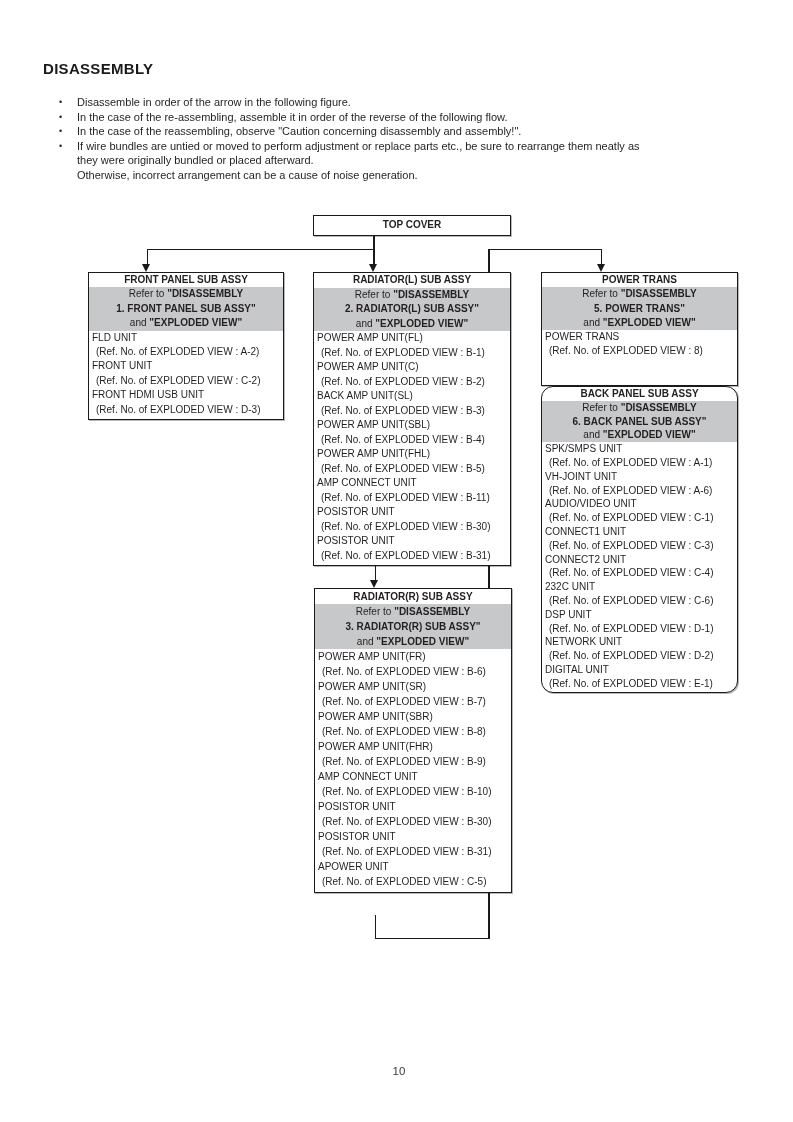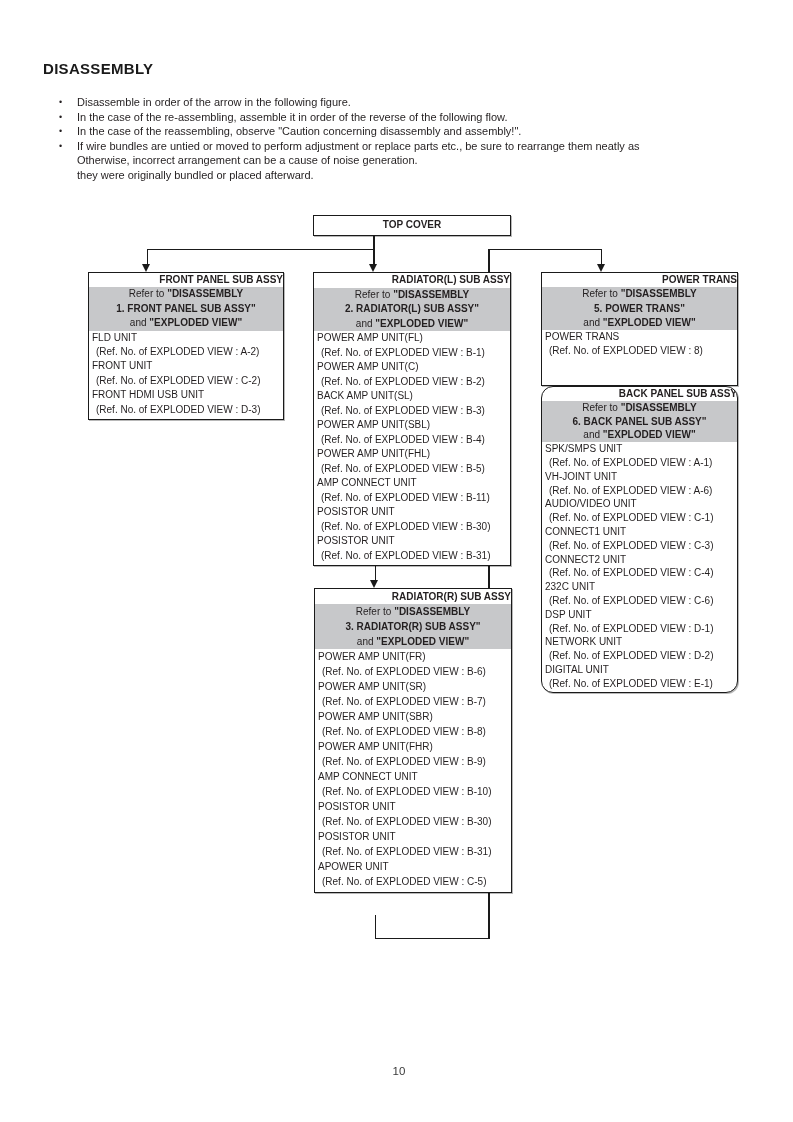--- a/index.html
+++ b/index.html
@@ -16,21 +16,21 @@
   #notes { position:absolute; left:57px; top:95px; width:660px; font-size:11px; line-height:14.6px; }
   .note-row { display:flex; }
   .note-bullet { width:18px; flex:0 0 18px; font-size:9px; line-height:14.6px; text-align:left; padding-left:2px; }
   .note-lines { flex:1; }
   
   .fbox {
     position:absolute; box-sizing:border-box; background:#ffffff;
     border:1.5px solid #1a1a1a; box-shadow:1px 1px 0 rgba(0,0,0,0.28);
     font-size:10px; overflow:hidden;margin-left:38px;
   }
-  .fbox-title { font-weight:bold; text-align:right; white-space:nowrap; }
+  .fbox-title { font-weight:bold; text-align:center; white-space:nowrap; }
   .fbox-refer { background:#c7c8ca; text-align:center; }
   .refer-line { white-space:nowrap; }
   .refer-line b { font-weight:bold; }
   .item-name { padding-left:3px; white-space:nowrap; }
   .item-ref  { padding-left:7px; white-space:nowrap; }
   #box-top-cover {
     left:275px; top:215px; width:198px; height:21px;
     line-height:18px; text-align:center; font-weight:bold;
   }
   #box-front   { left:50px;  top:272px; width:196px; height:148px; line-height:14.4px; }
@@ -76,22 +76,22 @@
     <div class="note-row">
       <span class="note-bullet">•</span>
       <div class="note-lines">
           <div>In the case of the reassembling, observe "Caution concerning disassembly and assembly!".</div>
         </div>
     </div>
     <div class="note-row">
       <span class="note-bullet">•</span>
       <div class="note-lines">
         <div>If wire bundles are untied or moved to perform adjustment or replace parts etc., be sure to rearrange them neatly as</div>
+        <div>they were originally bundled or placed afterward.</div>
         <div>Otherwise, incorrect arrangement can be a cause of noise generation.</div>
-        <div>they were originally bundled or placed afterward.</div>
       </div>
     </div>
   </div>
 
   <div class="fbox" id="box-top-cover">
     <span>TOP COVER</span>
   </div>
 
   <div class="vline" style="left:373.2px; top:235px;   height:15px;"></div>
   <div class="hline" style="left:146.5px; top:248.5px; width:228px;"></div>

